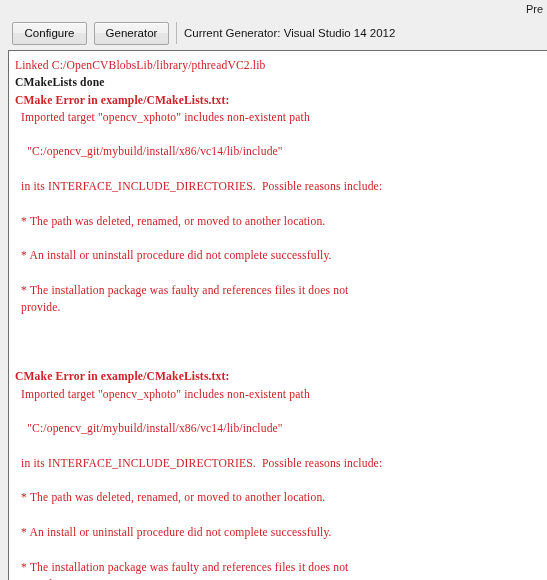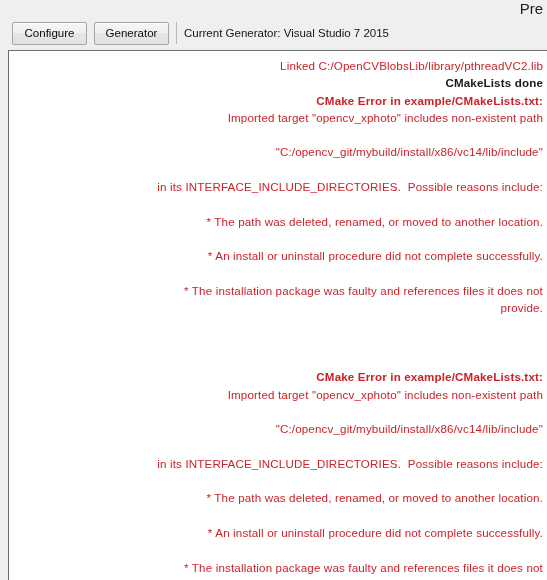--- a/index.html
+++ b/index.html
@@ -28,21 +28,21 @@
     left: 0;
     top: 0;
     width: 547px;
     height: 18px;
     background: #efefef;
   }
   .hint-clipped {
     position: absolute;
     right: 4px;
     top: 2px;
-    font-size: 15px;
+    font-size: 11px;
     color: #1c1c1c;
     white-space: nowrap;
     line-height: 14px;
     text-align: center;
   }
 
   
   .toolbar {
     position: absolute;
     left: 0;
@@ -112,28 +112,27 @@
     left: 0;
     top: 0;
     right: 0;
     bottom: 0;
     padding: 6px 4px 4px 6px;
     box-sizing: border-box;
     overflow: hidden;
   }
 
   .log-line {
-    font-family: Liberation Sans, sans-serif;
+    font-family: Liberation Serif, serif;
     font-size: 11.6px;
     line-height: 17.3px;
     white-space: pre;
     letter-spacing: 0.15px;
     color: #c9302c;
     min-height: 17.3px;
-    text-align: right;
   }
   .log-line.error   { color: #cc2229; font-weight: bold; }
   .log-line.errtext { color: #cc2229; font-weight: normal; }
   .log-line.status  { color: #1a1a1a; font-weight: bold; }
   .log-line.blank   { color: transparent; }
 </style>
 </head>
 <body>
 
 <div id="app">
@@ -142,21 +141,21 @@
     <div class="hint-clipped">Pre</div>
   </div>
 
   <div class="toolbar">
     <button class="btn" id="configure-button">Configure</button>
 
     <button class="btn" id="generate-button">Generator</button>
 
     <div class="toolbar-separator"></div>
 
-    <div class="generator-label">Current Generator: Visual Studio 7 2015</div>
+    <div class="generator-label">Current Generator: Visual Studio 14 2012</div>
   </div>
 
   <div class="log-frame">
     <div class="log-inner" id="log-inner">
         <div class="log-line errtext">Linked C:/OpenCVBlobsLib/library/pthreadVC2.lib</div>
         <div class="log-line status">CMakeLists done</div>
         <div class="log-line error">CMake Error in example/CMakeLists.txt:</div>
         <div class="log-line errtext">  Imported target "opencv_xphoto" includes non-existent path</div>
         <div class="log-line blank">&nbsp;</div>
         <div class="log-line errtext">    "C:/opencv_git/mybuild/install/x86/vc14/lib/include"</div>

